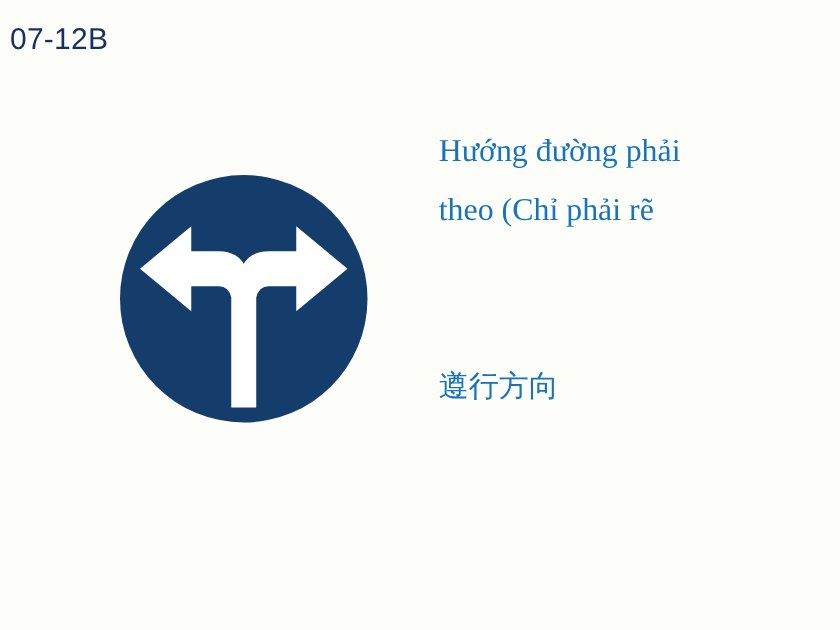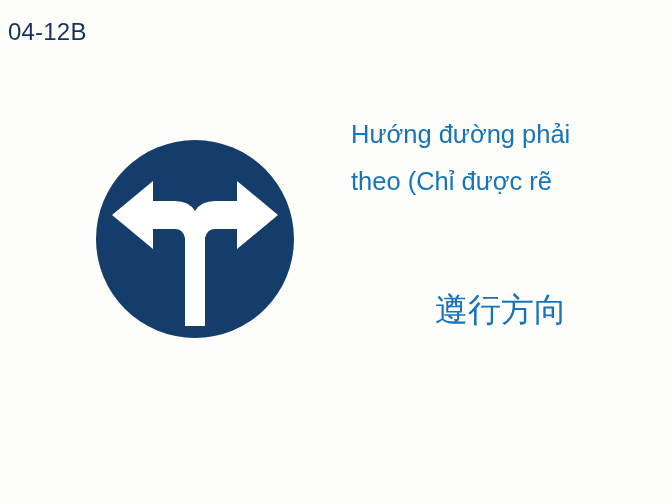--- a/index.html
+++ b/index.html
@@ -39,47 +39,47 @@
     height: 200px;
   }
   #sign-figure svg {
     display: block;
     width: 200px;
     height: 200px;
   }
   #caption-block {
     position: absolute;
     left: 351px;
-    top: 111px;
+    top: 97px;
     width: 300px;
+    font-family: Liberation Serif, serif;
   }
   .caption-line {
     font-size: 25.5px;
     line-height: 47px;
     color: #1874ba;
     white-space: nowrap;
   }
   #caption-cn {
     position: absolute;
     left: 351px;
     top: 288px;
     width: 300px;
-    font-size: 33px;
+    font-size: 24px;
     line-height: 44px;
     color: #1874ba;
     white-space: nowrap;
-    text-align: center;
   }
 </style>
 </head>
 <body>
 
 <div id="slide">
 
-  <div id="sign-code">04-12B</div>
+  <div id="sign-code">07-12B</div>
 
   <div id="sign-figure">
     <svg viewBox="0 0 200 200" xmlns="http://www.w3.org/2000/svg">
       <circle cx="100" cy="100" r="99" fill="#153d6b"></circle>
       <path fill="#ffffff" d="M 17 76
                L 58 42
                L 58 62
                L 80 62
                Q 94 62 100 72
                Q 106 62 120 62
@@ -95,18 +95,18 @@
                L 90 99
                Q 88 90 80 90
                L 58 90
                L 58 110
                Z"></path>
     </svg>
   </div>
 
   <div id="caption-block">
     <div class="caption-line">Hướng đường phải</div>
-    <div class="caption-line">theo (Chỉ được rẽ</div>
+    <div class="caption-line">theo (Chỉ phải rẽ</div>
   </div>
 
   <div id="caption-cn">遵行方向</div>
 
 </div>
 
 </body></html>

